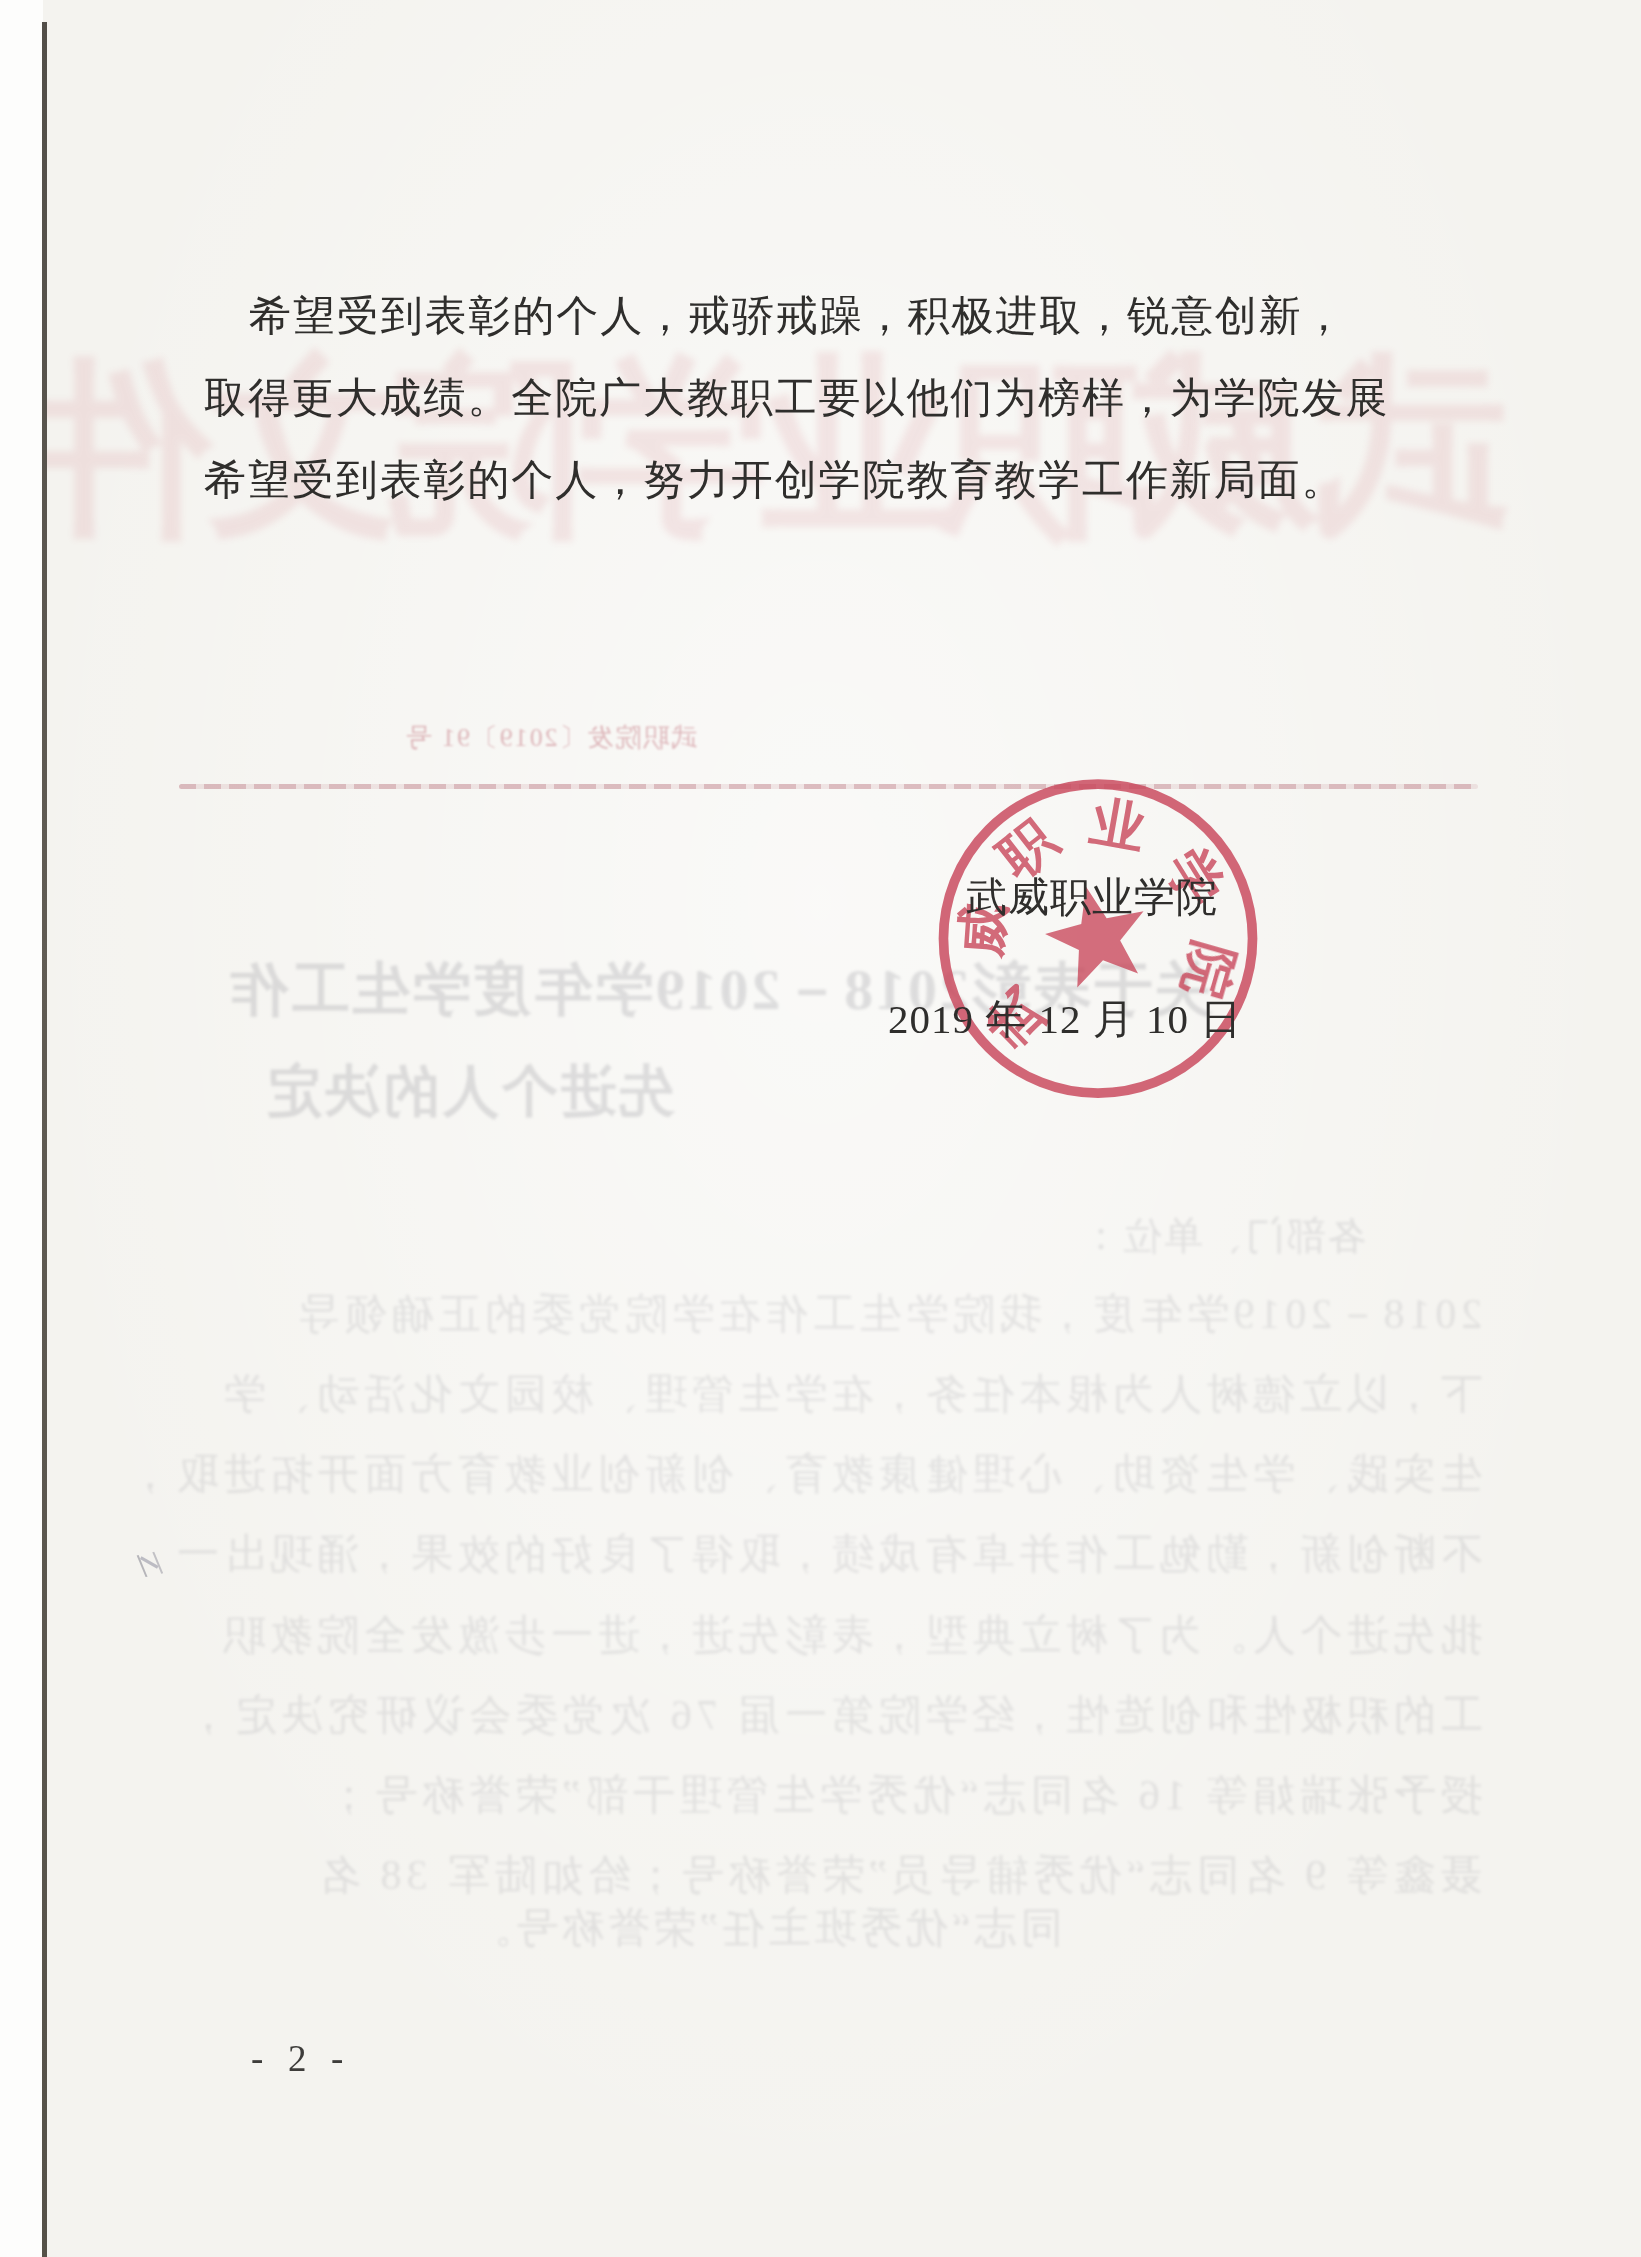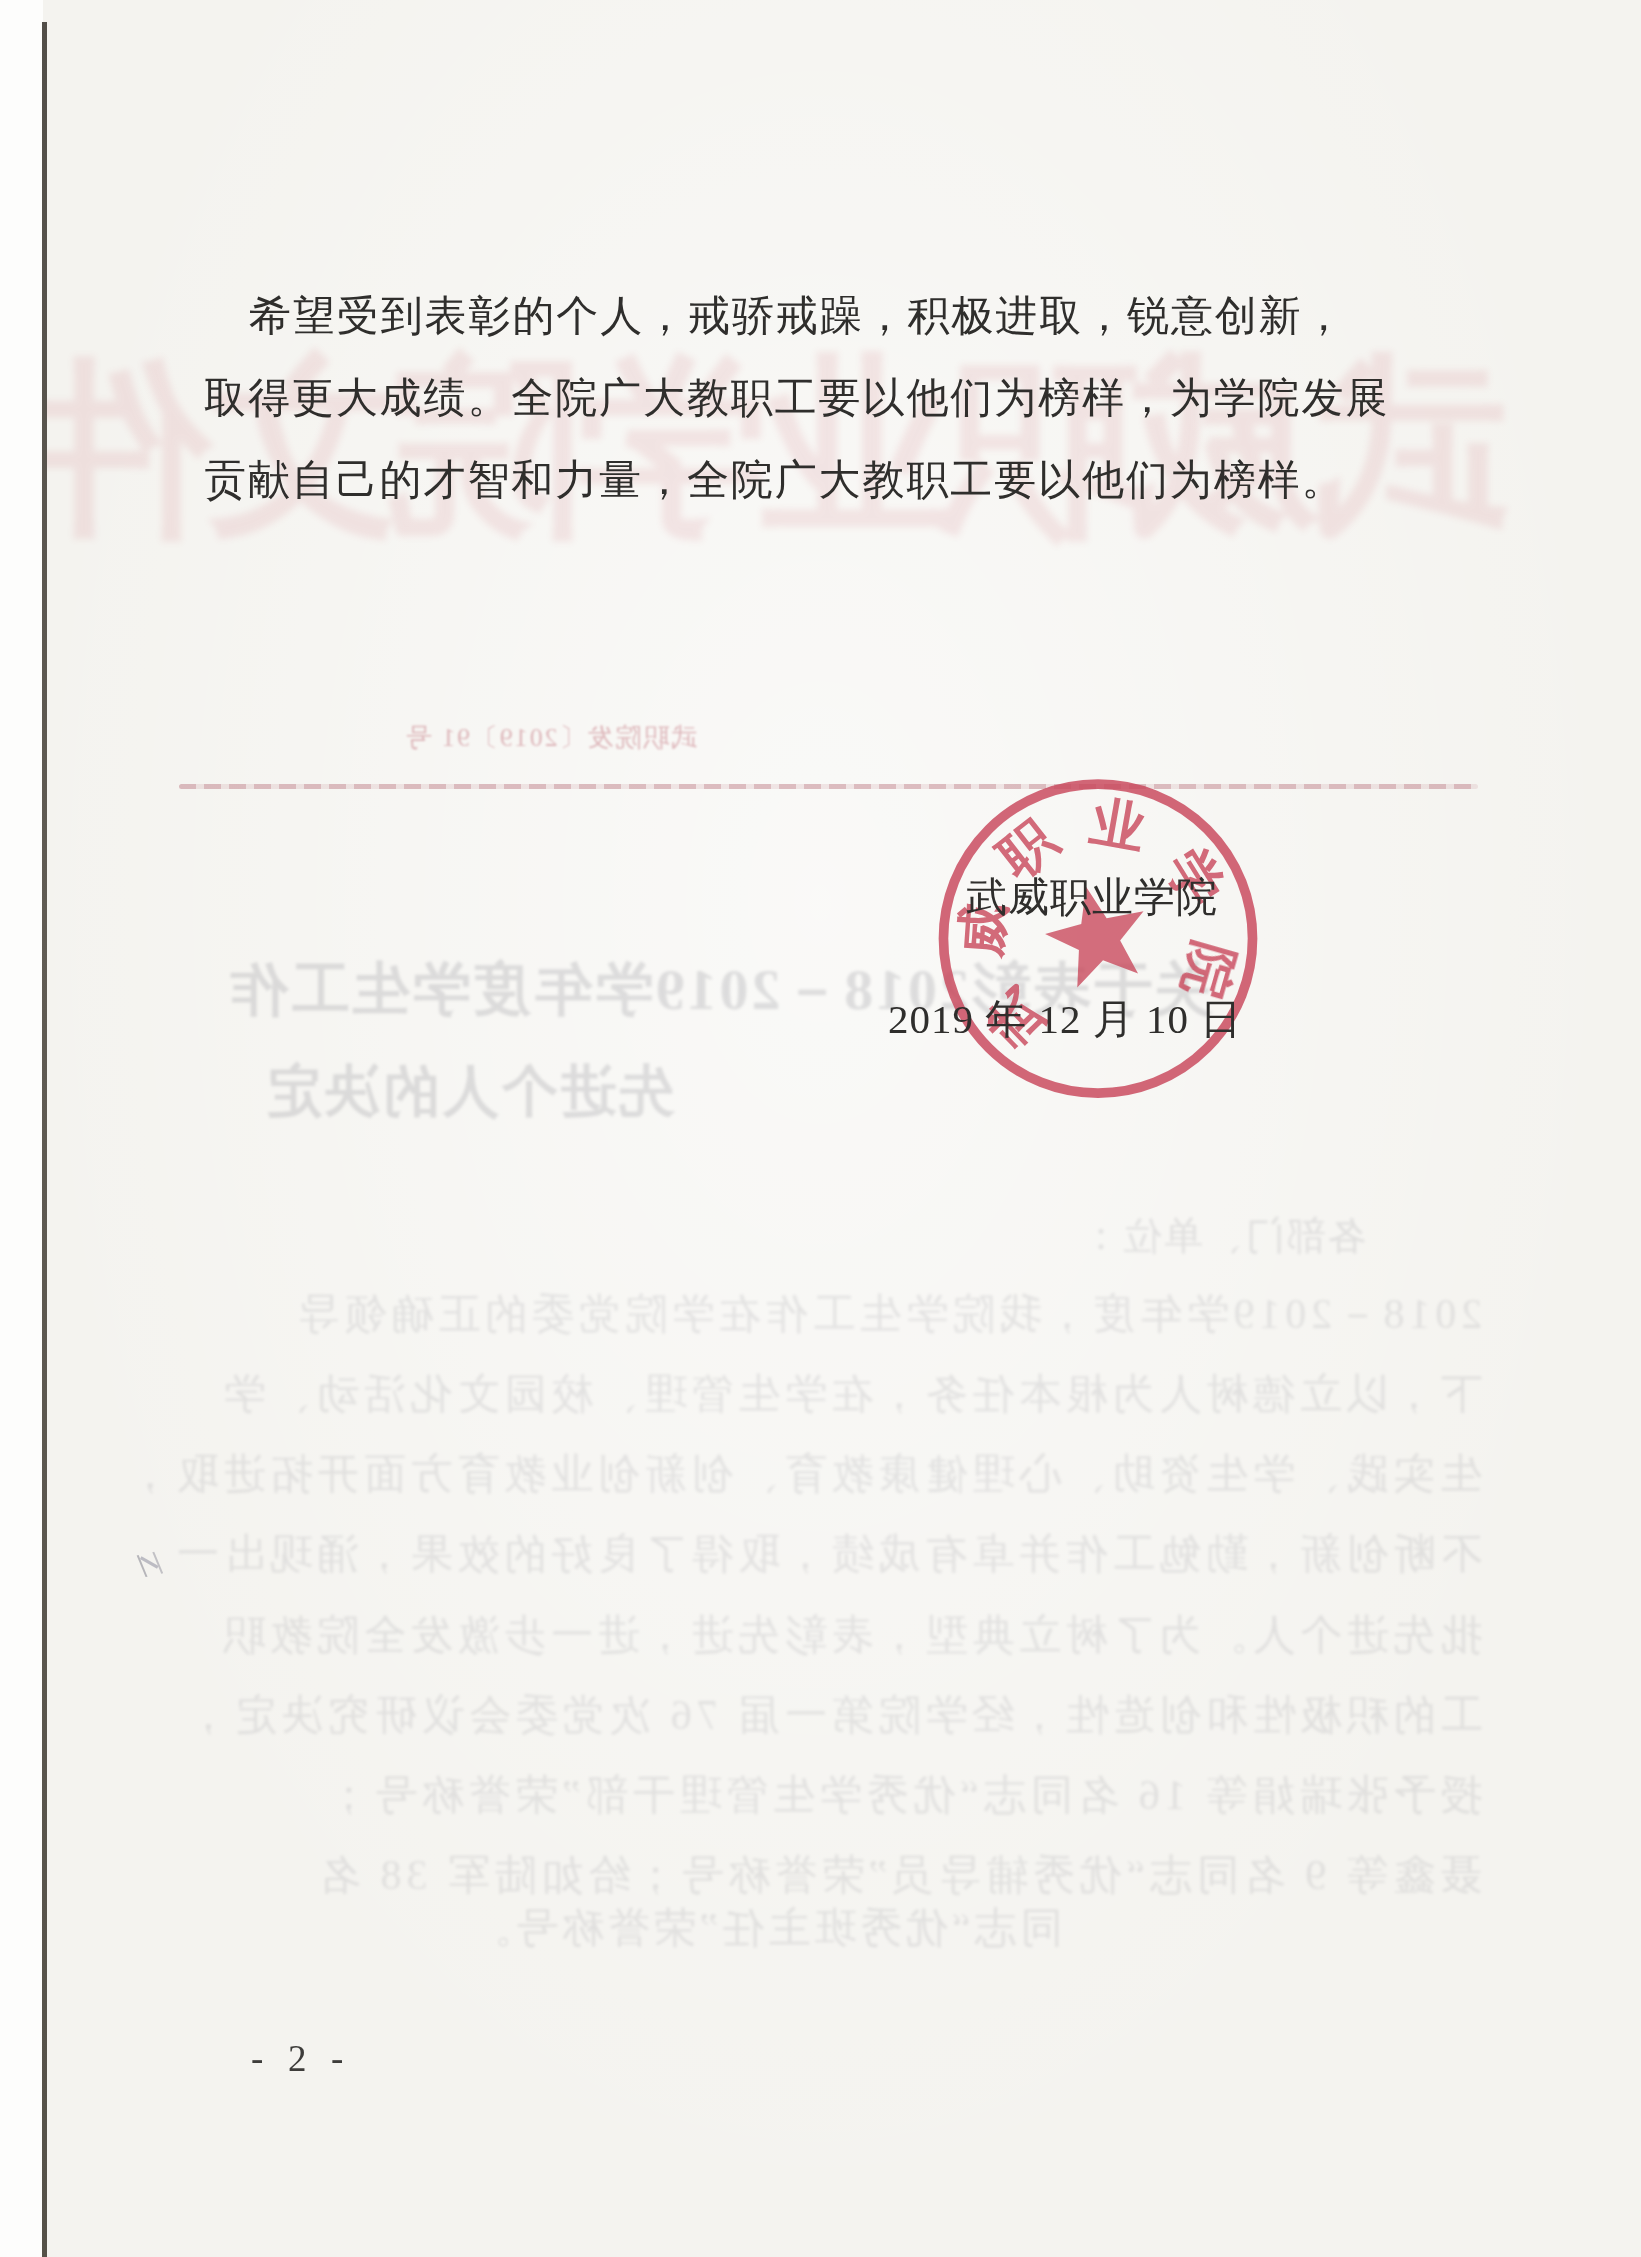--- a/index.html
+++ b/index.html
@@ -97,21 +97,21 @@
       <div class="bleed-line" style="top: 1767px;">授予张瑞娟等 16 名同志“优秀学生管理干部”荣誉称号；</div>
       <div class="bleed-line" style="top: 1847px;">聂鑫等 9 名同志“优秀辅导员”荣誉称号；给如陆军 38 名</div>
     </div>
   <div class="bleed bleed-gray bleed-last mir">同志“优秀班主任”荣誉称号。</div>
 
   <div class="edge-strip"></div>
   <div class="edge-line"></div>
 
   <div class="doc-line l2">取得更大成绩。全院广大教职工要以他们为榜样，为学院发展</div>
   <div class="doc-line l1">希望受到表彰的个人，戒骄戒躁，积极进取，锐意创新，</div>
-  <div class="doc-line l3">贡献自己的才智和力量，全院广大教职工要以他们为榜样。</div>
+  <div class="doc-line l3">希望受到表彰的个人，努力开创学院教育教学工作新局面。</div>
 
   <svg class="seal" width="348" height="367" viewBox="0 0 360 380">
     <circle cx="180" cy="187" r="160" fill="none" stroke="#c8465a" stroke-width="10" opacity="0.82"></circle>
     <polygon points="180,132 193.5,168.4 232.3,170 201.9,194.1 212.3,231.5 180,210 147.7,231.5 158.1,194.1 127.7,170 166.5,168.4" fill="#c8465a" opacity="0.78" transform="rotate(-13 180 187)"></polygon>
     <g font-size="56" fill="#c8465a" opacity="0.8" text-anchor="middle" font-family="'Liberation Serif','DejaVu Serif',serif" font-weight="bold">
       <text transform="translate(95.1,269.0) rotate(-134)" dy="18">武</text>
       <text transform="translate(62.3,178.8) rotate(-86)" dy="18">威</text>
       <text transform="translate(107.4,94.0) rotate(-38)" dy="18">职</text>
       <text transform="translate(200.5,70.8) rotate(10)" dy="18">业</text>
       <text transform="translate(280.1,124.5) rotate(58)" dy="18">学</text>

